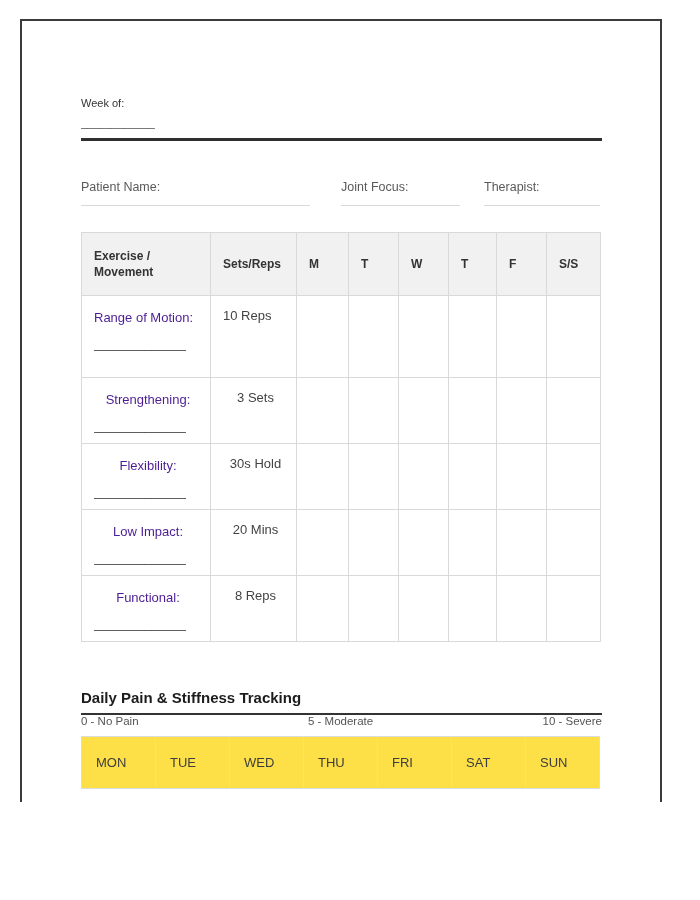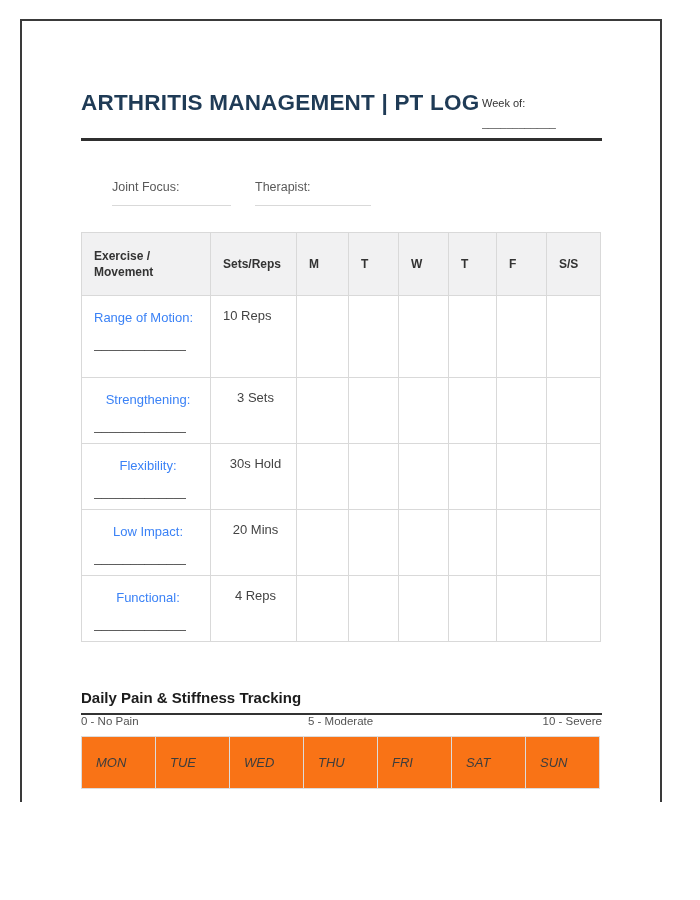--- a/index.html
+++ b/index.html
@@ -64,21 +64,21 @@
     padding: 6px 6px 6px 12px;
     line-height: 16px;
   }
   .ex-table tbody td {
     vertical-align: top;
     padding: 12px 8px 8px 12px;
     font-size: 13px;
     color: #434343;
     background: #fff;
   }
-  .ex-label { font-size: 13px; color: #3b82f6; line-height: 19px; }
+  .ex-label { font-size: 13px; color: #4c1d95; line-height: 19px; }
   .ex-blank {
     margin-top: 12px;
     width: 92px; height: 14px; line-height: 10px;
     overflow: hidden; white-space: nowrap;
     font-size: 13px; color: #3a3a3a;
   }
   .row-tall { height: 82px; }
   .row-std  { height: 62px; text-align: center; }
 
   
@@ -97,40 +97,41 @@
     color: #545454;
   }
   .day-table { width: 519px; margin-top: 9px; }
   .day-table td {
     border: 1px solid #dcdcdc;
     height: 52px;
     font-size: 13px;
     color: #3d3d3d;
     vertical-align: middle;
     padding-left: 14px;
-    background: #f97316;
-    font-style: italic;
+    background: #fde047;
   }
 </style>
 </head>
 <body>
 
 <div class="frame">
   <div class="content">
 
     <div class="header-row">
-      <h1 class="doc-title">ARTHRITIS MANAGEMENT | PT LOG</h1>
       <div class="weekof">
         <div class="weekof-label">Week of:</div>
         <div class="weekof-blank">__________________</div>
       </div>
     </div>
     <div class="rule-thick"></div>
 
     <div class="fields-row">
+      <div class="field field-patient">
+        <span class="field-label">Patient Name:</span>
+      </div>
       <div class="field field-joint">
         <span class="field-label">Joint Focus:</span>
       </div>
       <div class="field field-therapist">
         <span class="field-label">Therapist:</span>
       </div>
     </div>
 
     <table class="ex-table">
       <colgroup>
@@ -206,21 +207,21 @@
           <td></td>
             <td></td>
           <td></td>
             <td></td>
         </tr>
         <tr class="row-std">
           <td>
             <div class="ex-label">Functional:</div>
             <div class="ex-blank">____________________</div>
           </td>
-          <td>4 Reps</td>
+          <td>8 Reps</td>
           <td></td>
             <td></td>
           <td></td>
             <td></td>
           <td></td>
             <td></td>
         </tr>
       </tbody>
     </table>
 

